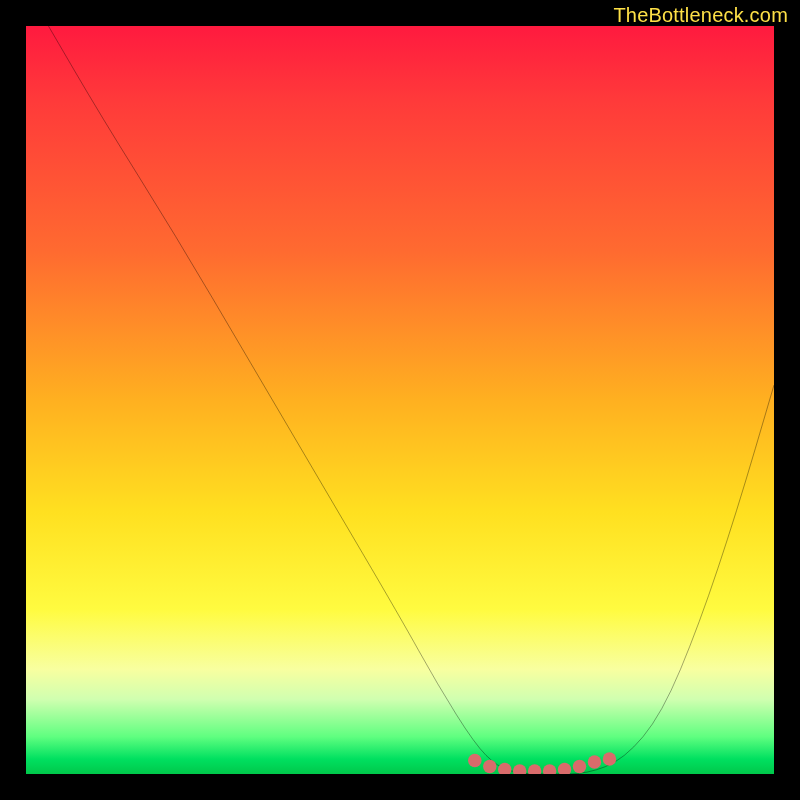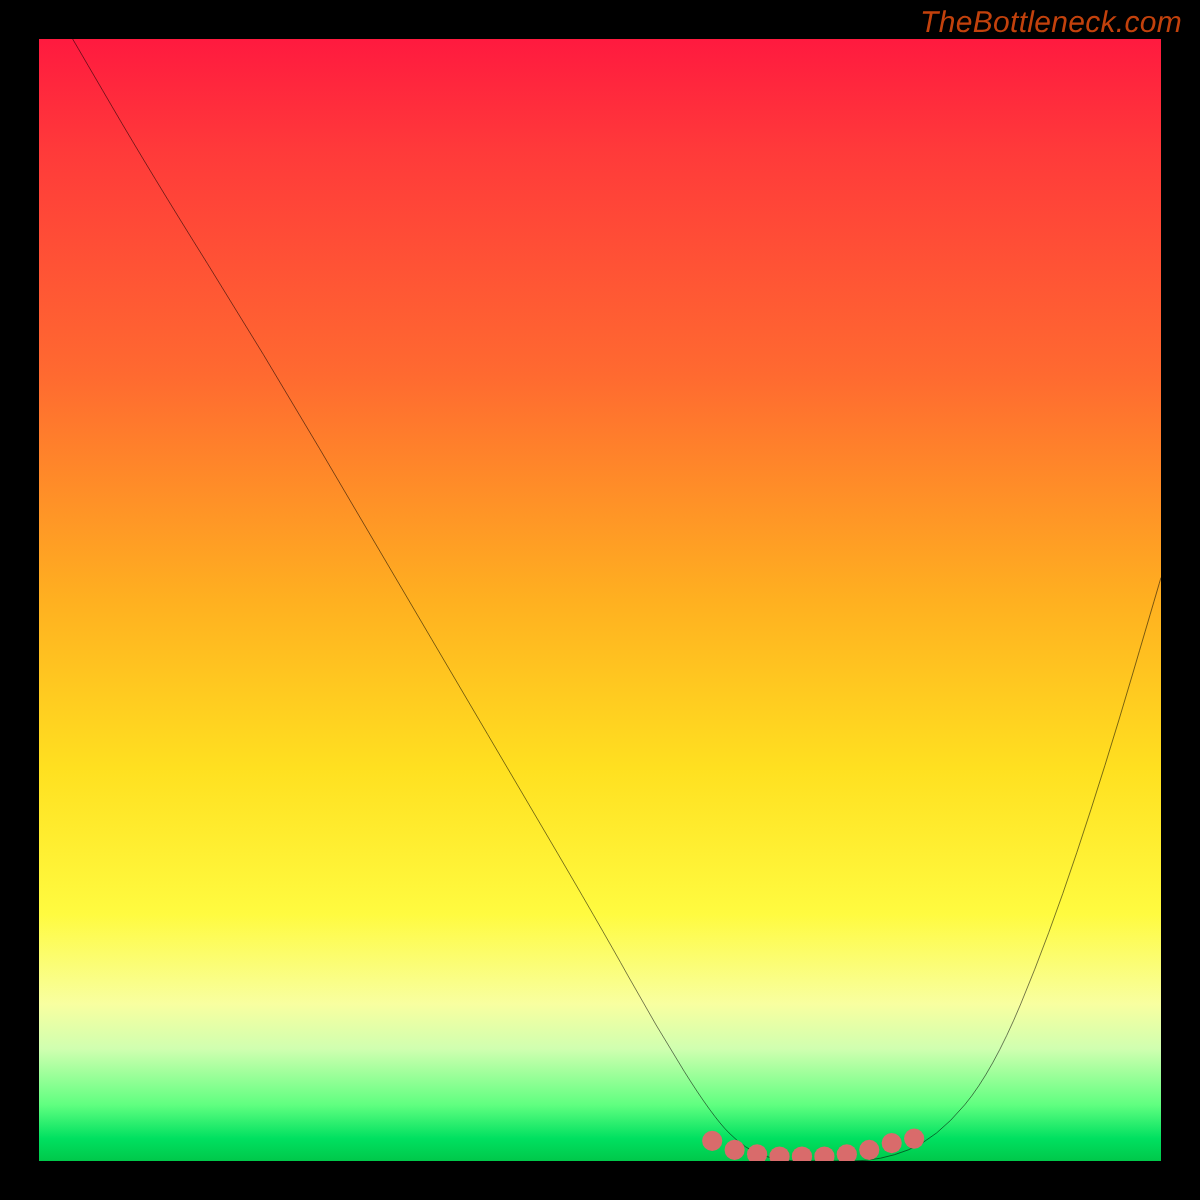--- a/index.html
+++ b/index.html
@@ -50,24 +50,23 @@
     position: absolute;
     left: 0;
     top: 0;
     width: 100%;
     height: 100%;
   }
   .attribution {
     position: absolute;
     top: 4px;
     right: 12px;
-    color: #c2410c;
+    color: #fde047;
     font-size: 20px;
     letter-spacing: 0.2px;
-    font-style: italic;
   }
 </style>
 </head>
 <body>
 
 <div class="stage">
 
   <div class="plot-area">
     <div class="gradient-bg"></div>
 

